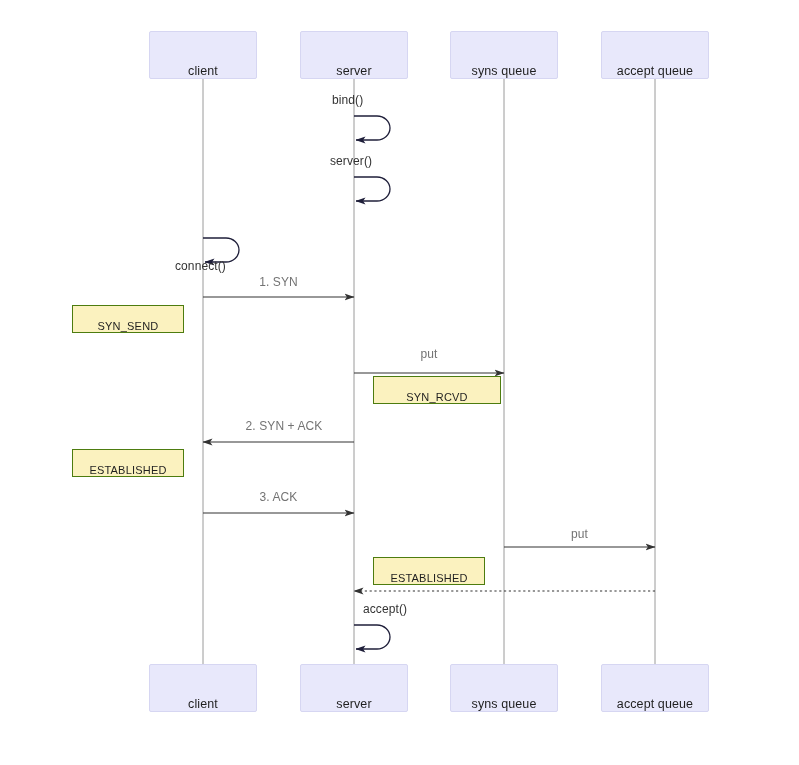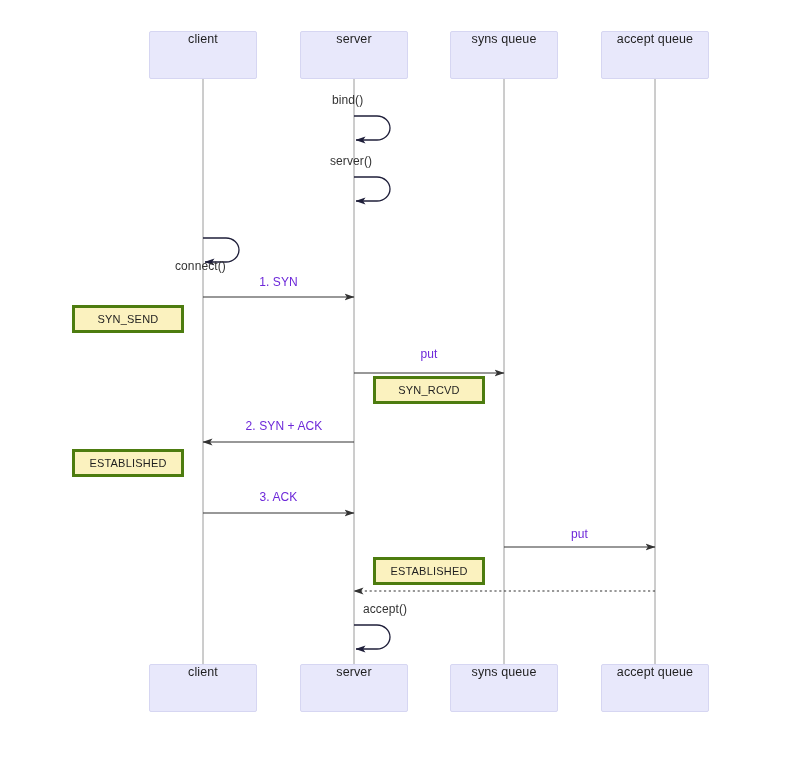--- a/index.html
+++ b/index.html
@@ -21,50 +21,50 @@
     width: 799px;
     height: 765px;
   }
   .actor-box {
     position: absolute;
     box-sizing: border-box;
     background: #e8e8fb;
     border: 1px solid #d6d6f2;
     border-radius: 2px;
     display: flex;
-    align-items: flex-start;
+    align-items: flex-end;
     justify-content: center;
   }
   .actor-label {
     font-size: 12.5px;
     color: #1f1f1f;
     font-family: "Liberation Sans", sans-serif;
     white-space: nowrap;
     letter-spacing: 0.1px;
   }
   .note-box {
     position: absolute;
     box-sizing: border-box;
     background: #fbf2bf;
-    border: 3px solid #4d7c0f;
+    border: 1px solid #4d7c0f;
     display: flex;
-    align-items: center;
+    align-items: flex-end;
     justify-content: center;
   }
   .note-label {
     font-size: 11px;
     color: #1f1f1f;
     font-family: "Liberation Sans", sans-serif;
     white-space: nowrap;
     letter-spacing: 0.2px;
   }
   .msg-label {
     position: absolute;
     font-size: 12px;
-    color: #6d28d9;
+    color: #737373;
     font-family: "Liberation Sans", sans-serif;
     white-space: nowrap;
     text-align: center;
     letter-spacing: 0.1px;
   }
   .loop-label {
     position: absolute;
     font-size: 12px;
     color: #333333;
     font-family: Liberation Sans, sans-serif;
@@ -145,21 +145,21 @@
 
 <div class="msg-label" style="left:203px; top:275px; width:151px;">1. SYN</div>
 <div class="msg-label" style="left:354px; top:347px; width:150px;">put</div>
 <div class="msg-label" style="left:199px; top:419px; width:170px;">2. SYN + ACK</div>
 <div class="msg-label" style="left:203px; top:490px; width:151px;">3. ACK</div>
 <div class="msg-label" style="left:504px; top:527px; width:151px;">put</div>
 
 <div class="note-box" style="left:72px; top:305px; width:112px; height:28px;">
   <span class="note-label">SYN_SEND</span>
 </div>
-<div class="note-box" style="left:373px; top:376px; width:112px; height:28px;">
+<div class="note-box" style="left:373px; top:376px; width:128px; height:28px;">
   <span class="note-label">SYN_RCVD</span>
 </div>
 <div class="note-box" style="left:72px; top:449px; width:112px; height:28px;">
   <span class="note-label">ESTABLISHED</span>
 </div>
 <div class="note-box" style="left:373px; top:557px; width:112px; height:28px;">
   <span class="note-label">ESTABLISHED</span>
 </div>
 
 </body></html>

